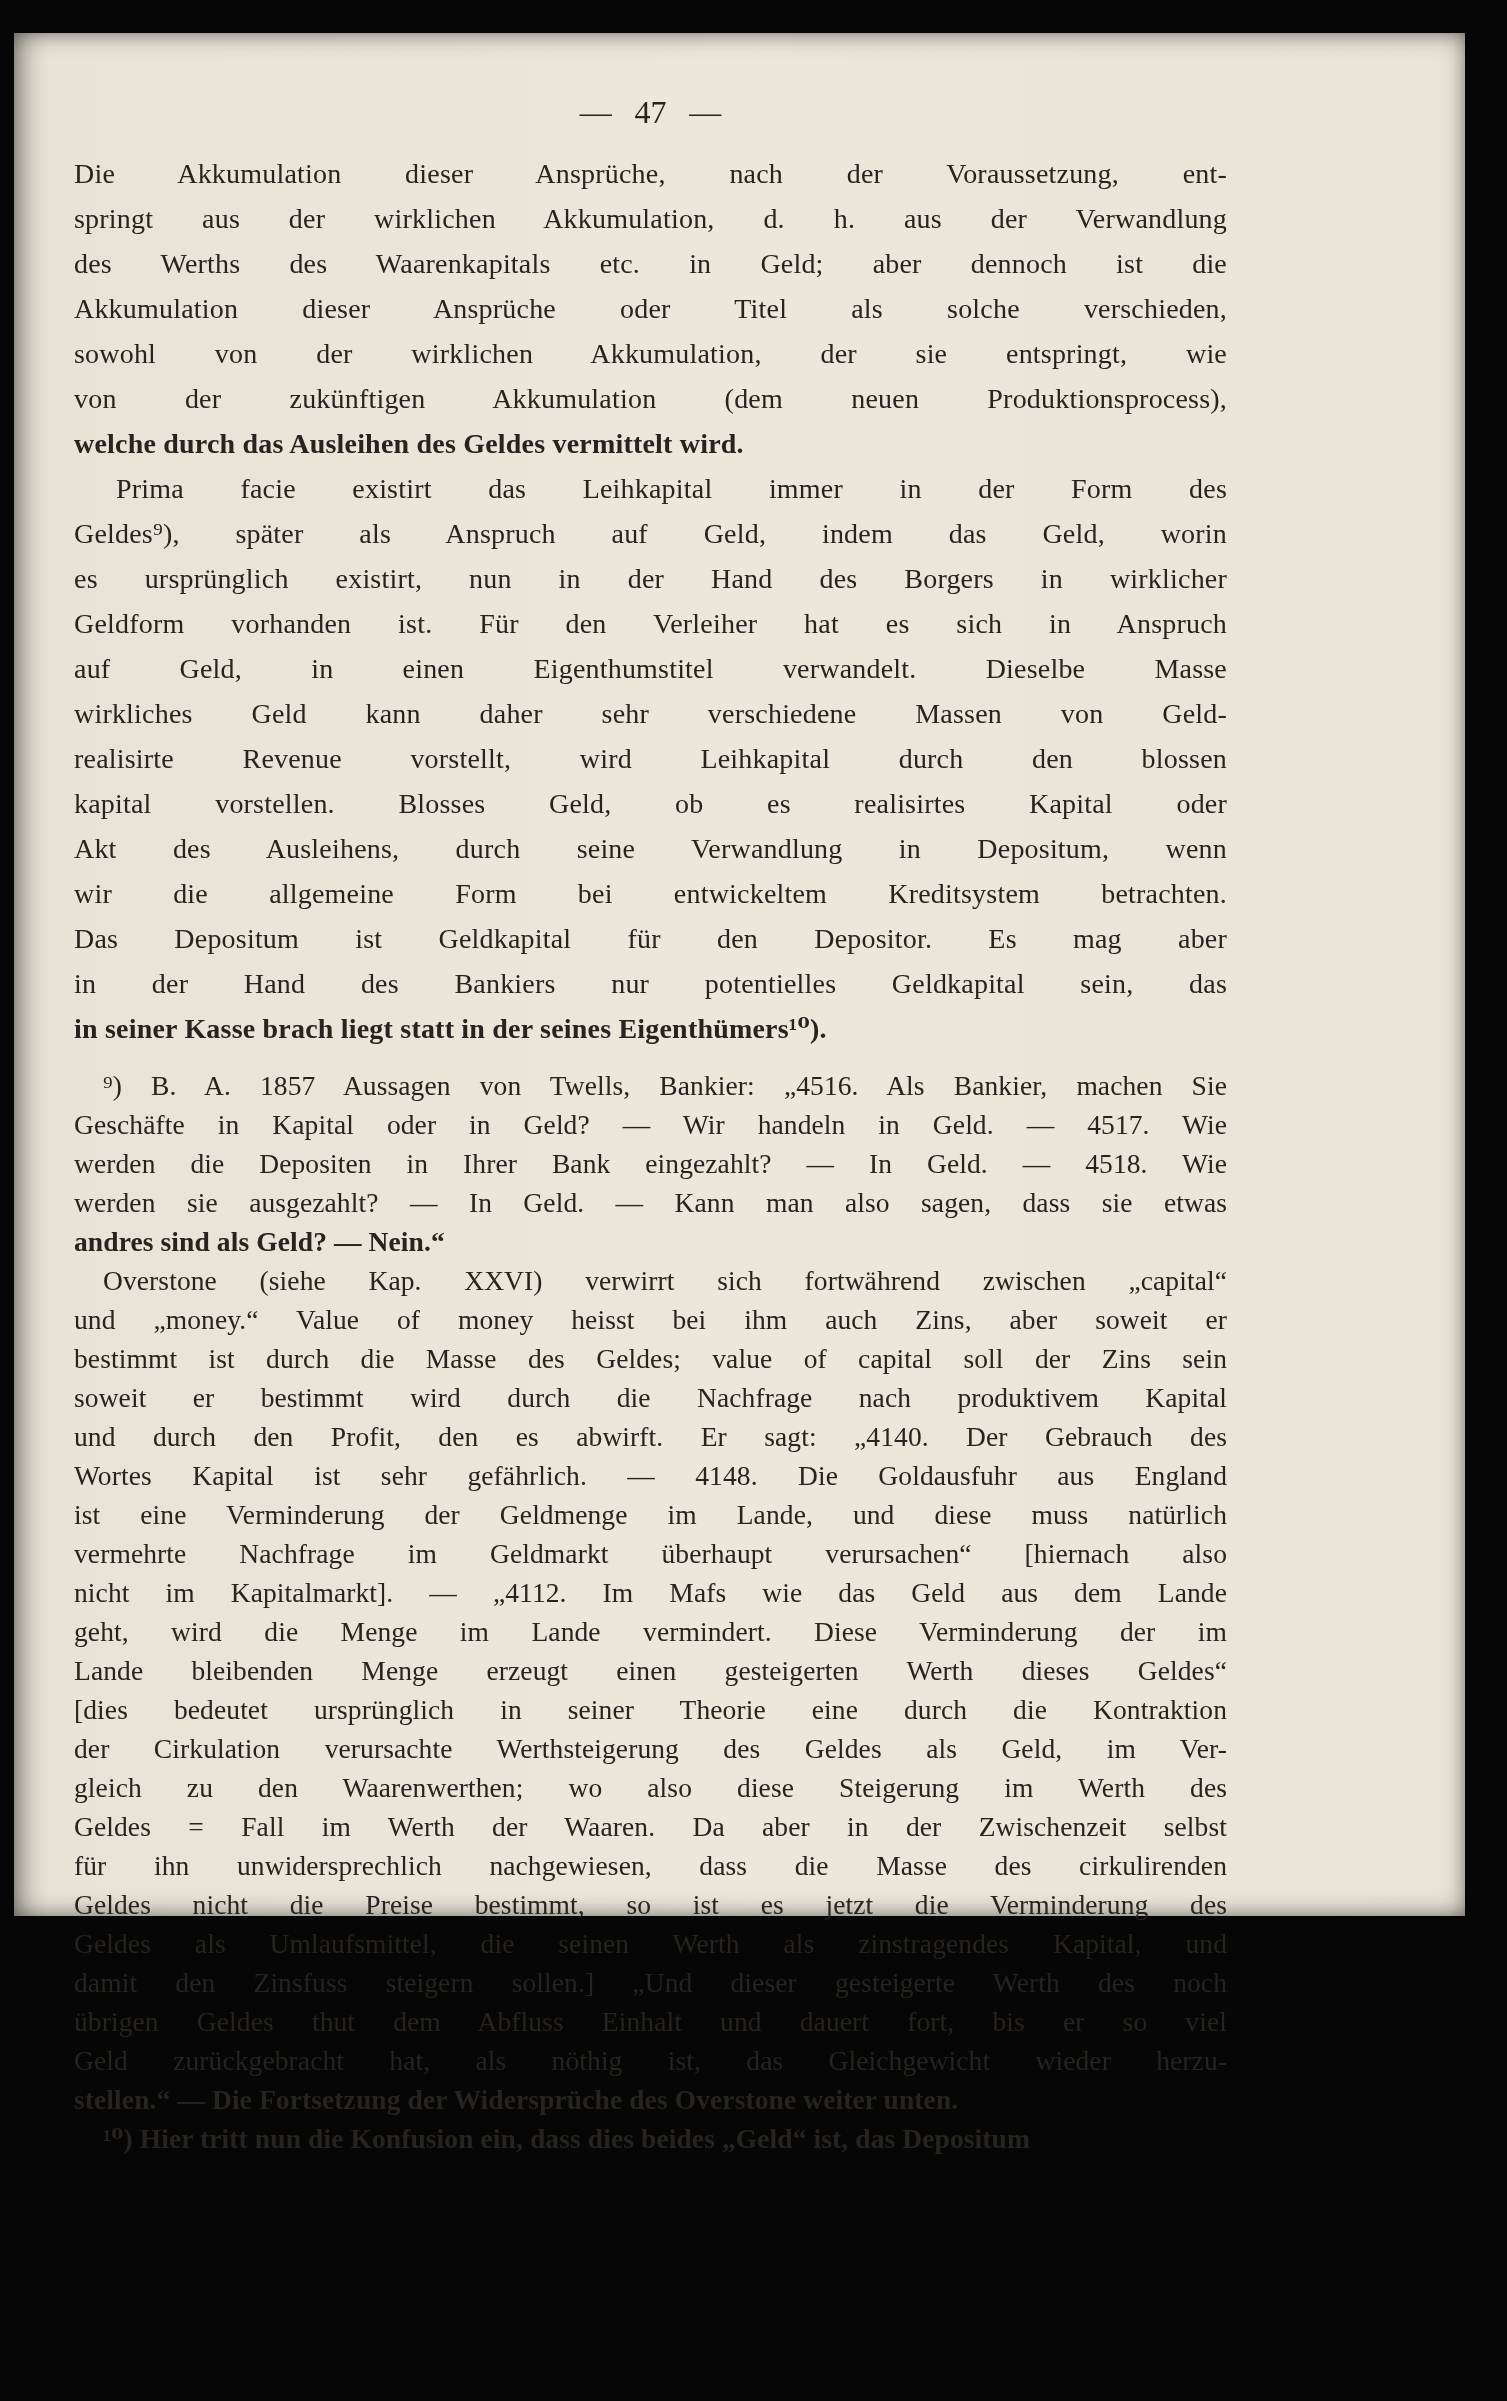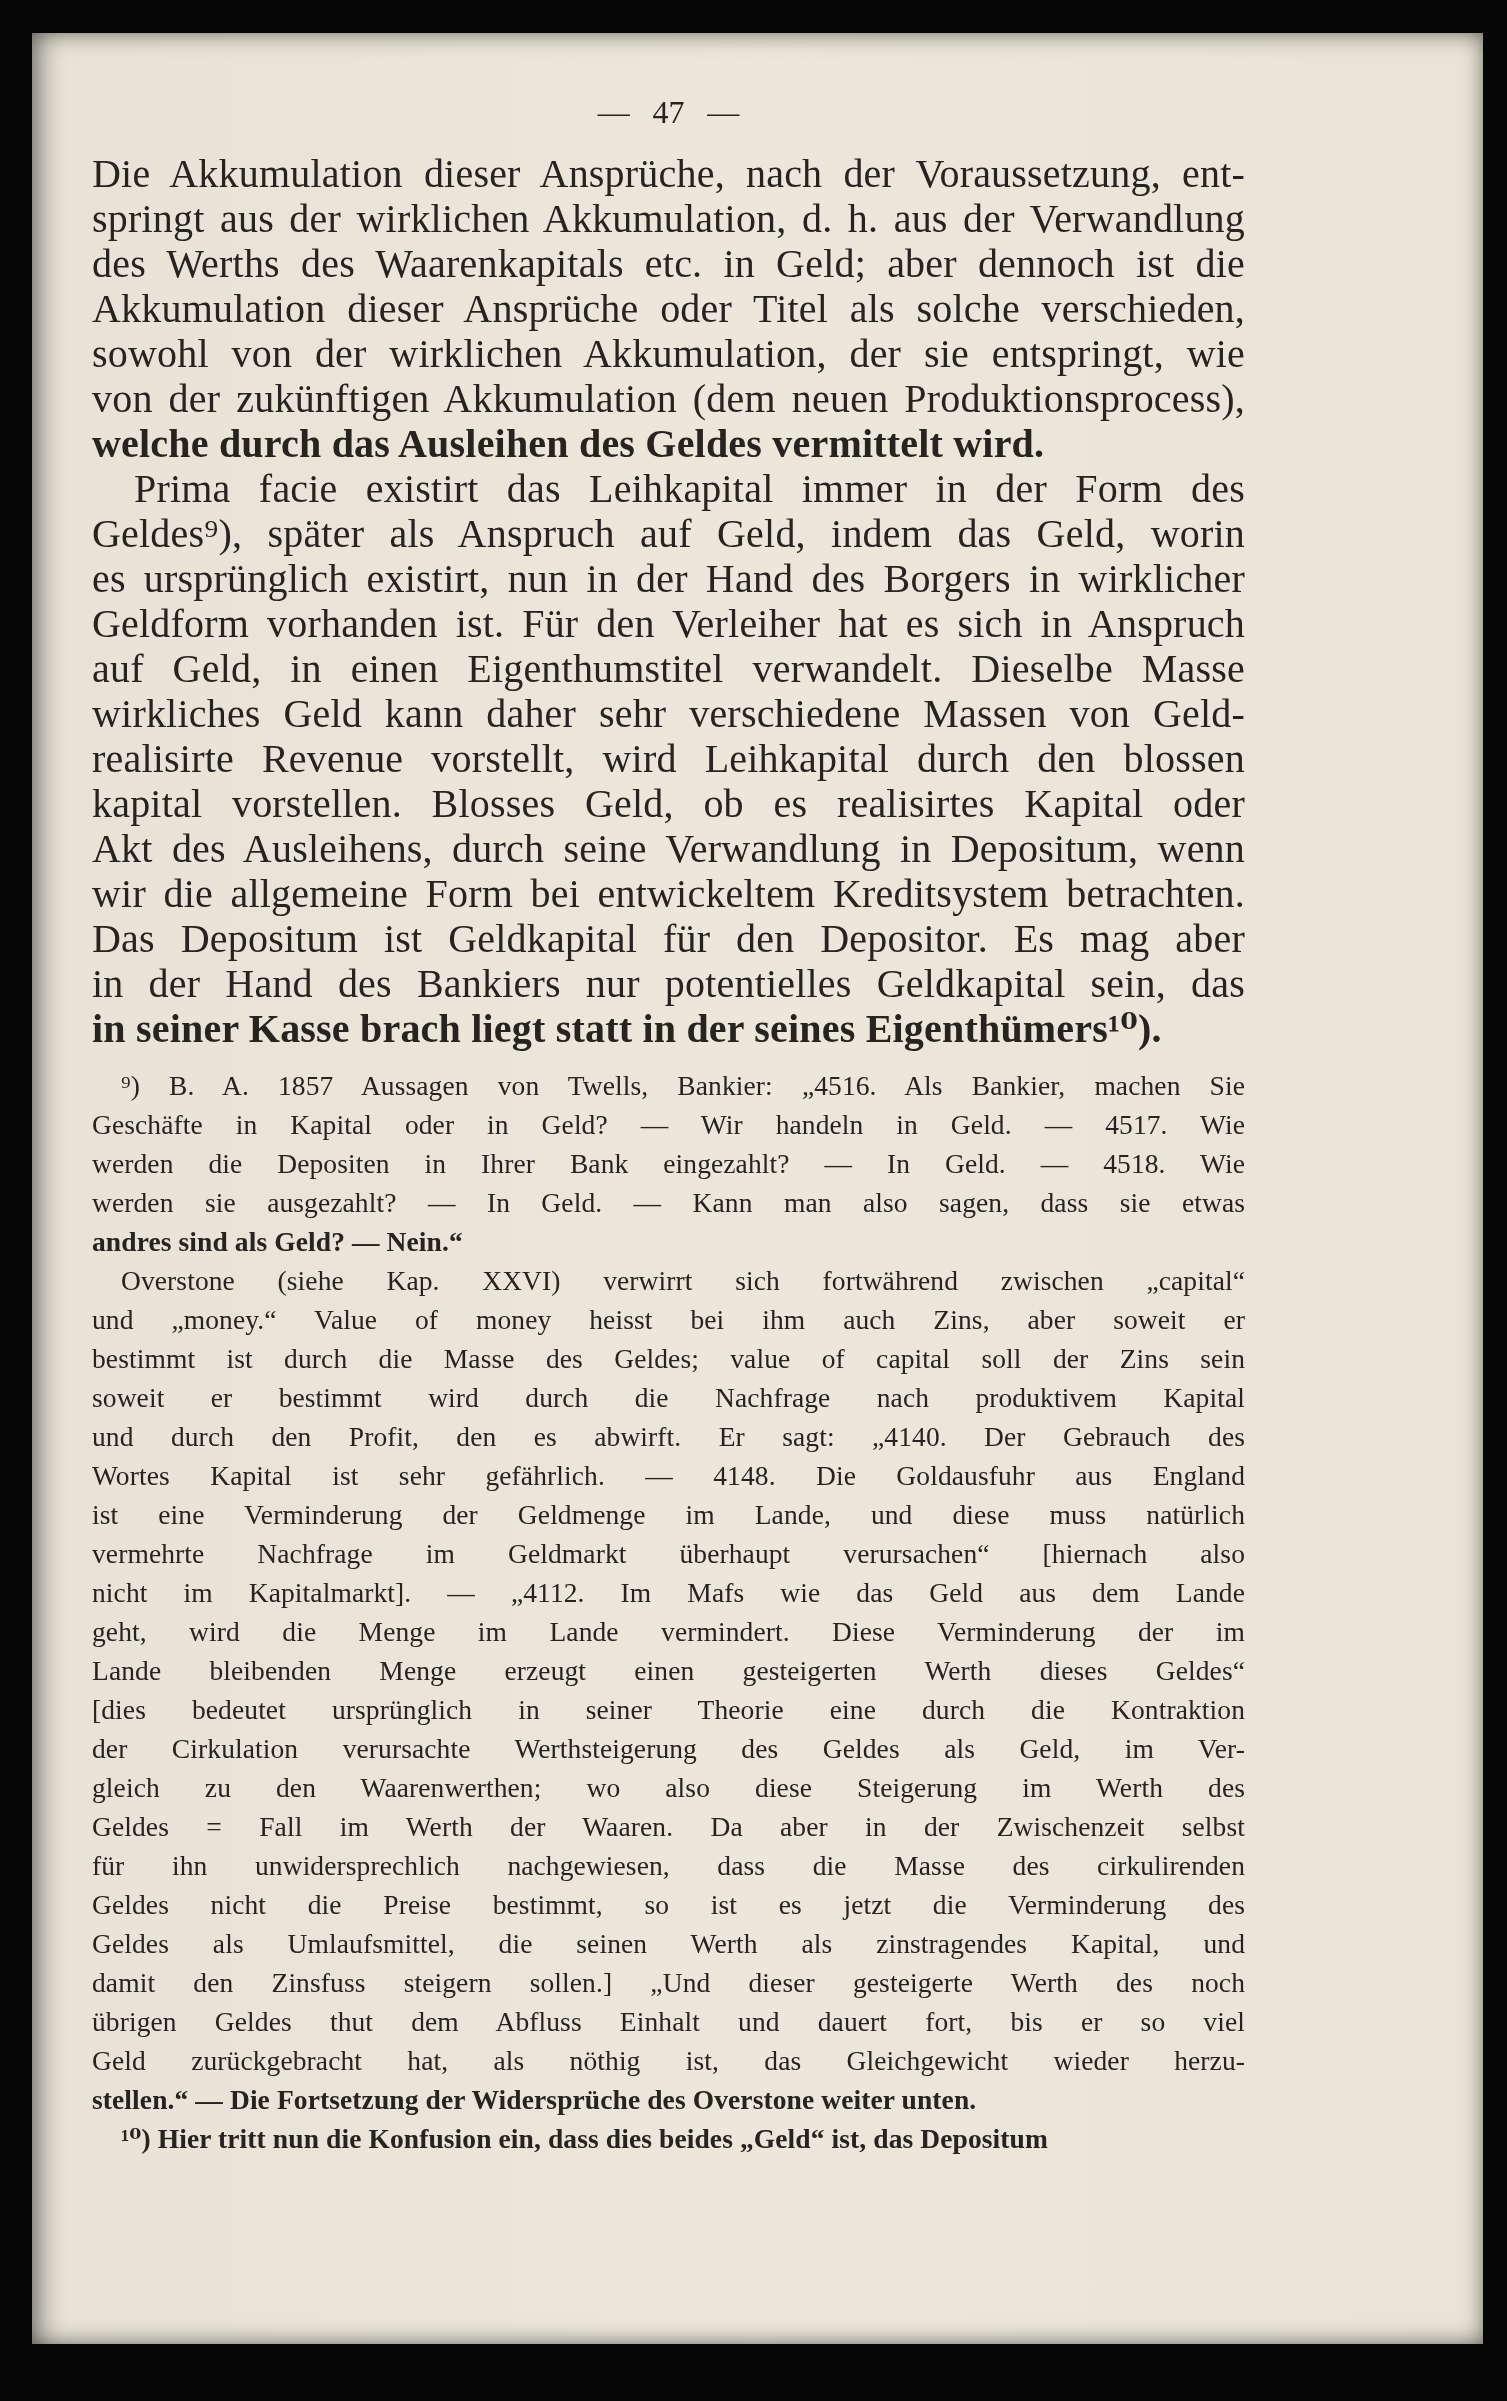--- a/index.html
+++ b/index.html
@@ -5,22 +5,22 @@
   html, body { margin: 0; padding: 0; }
   body {
     width: 1508px; height: 2401px;
     background: #060606;
     position: relative;
     font-family: "Liberation Serif", "DejaVu Serif", serif;
     overflow: hidden;
   }
   .page {
     position: absolute;
-    left: 32px; top: 33px;
-    width: 1451px; height: 2311px;
+    left: 14px; top: 33px;
+    width: 1451px; height: 1883px;
     background: linear-gradient(90deg, #d9d5c8 0px, #e7e3d7 35px, #ebe7db 50%, #e8e4d8 calc(100% - 27.5px), #ddd9cc 100%);
     box-shadow:
       inset 14.7px 0 24px -7.3px rgba(0,0,0,0.35),
       inset -7.3px 0 16.5px -5.5px rgba(0,0,0,0.22),
       inset 0 13px 24px -11px rgba(0,0,0,0.28),
       inset 0 -13px 24px -11px rgba(0,0,0,0.28);
     color: #27231e;
   }
   .page-number {
     position: absolute;
@@ -35,21 +35,21 @@
     left: 60px; top: 118px; width: 1153px;
   }
   .para { margin: 0; }
   .line {
     text-align: justify;
     text-align-last: justify;
     white-space: nowrap;
   }
   .line.last { text-align-last: left; font-weight: bold; }
   .main .line {
-    font-size: 40px;
+    font-size: 28px;
     line-height: 45px;
     letter-spacing: 0.2px;
   }
   .main .line.indent { padding-left: 42px; }
   .footnotes { margin-top: 15px; }
   .footnote .line {
     font-size: 27.5px;
     line-height: 39px;
     letter-spacing: 0.1px;
   }

